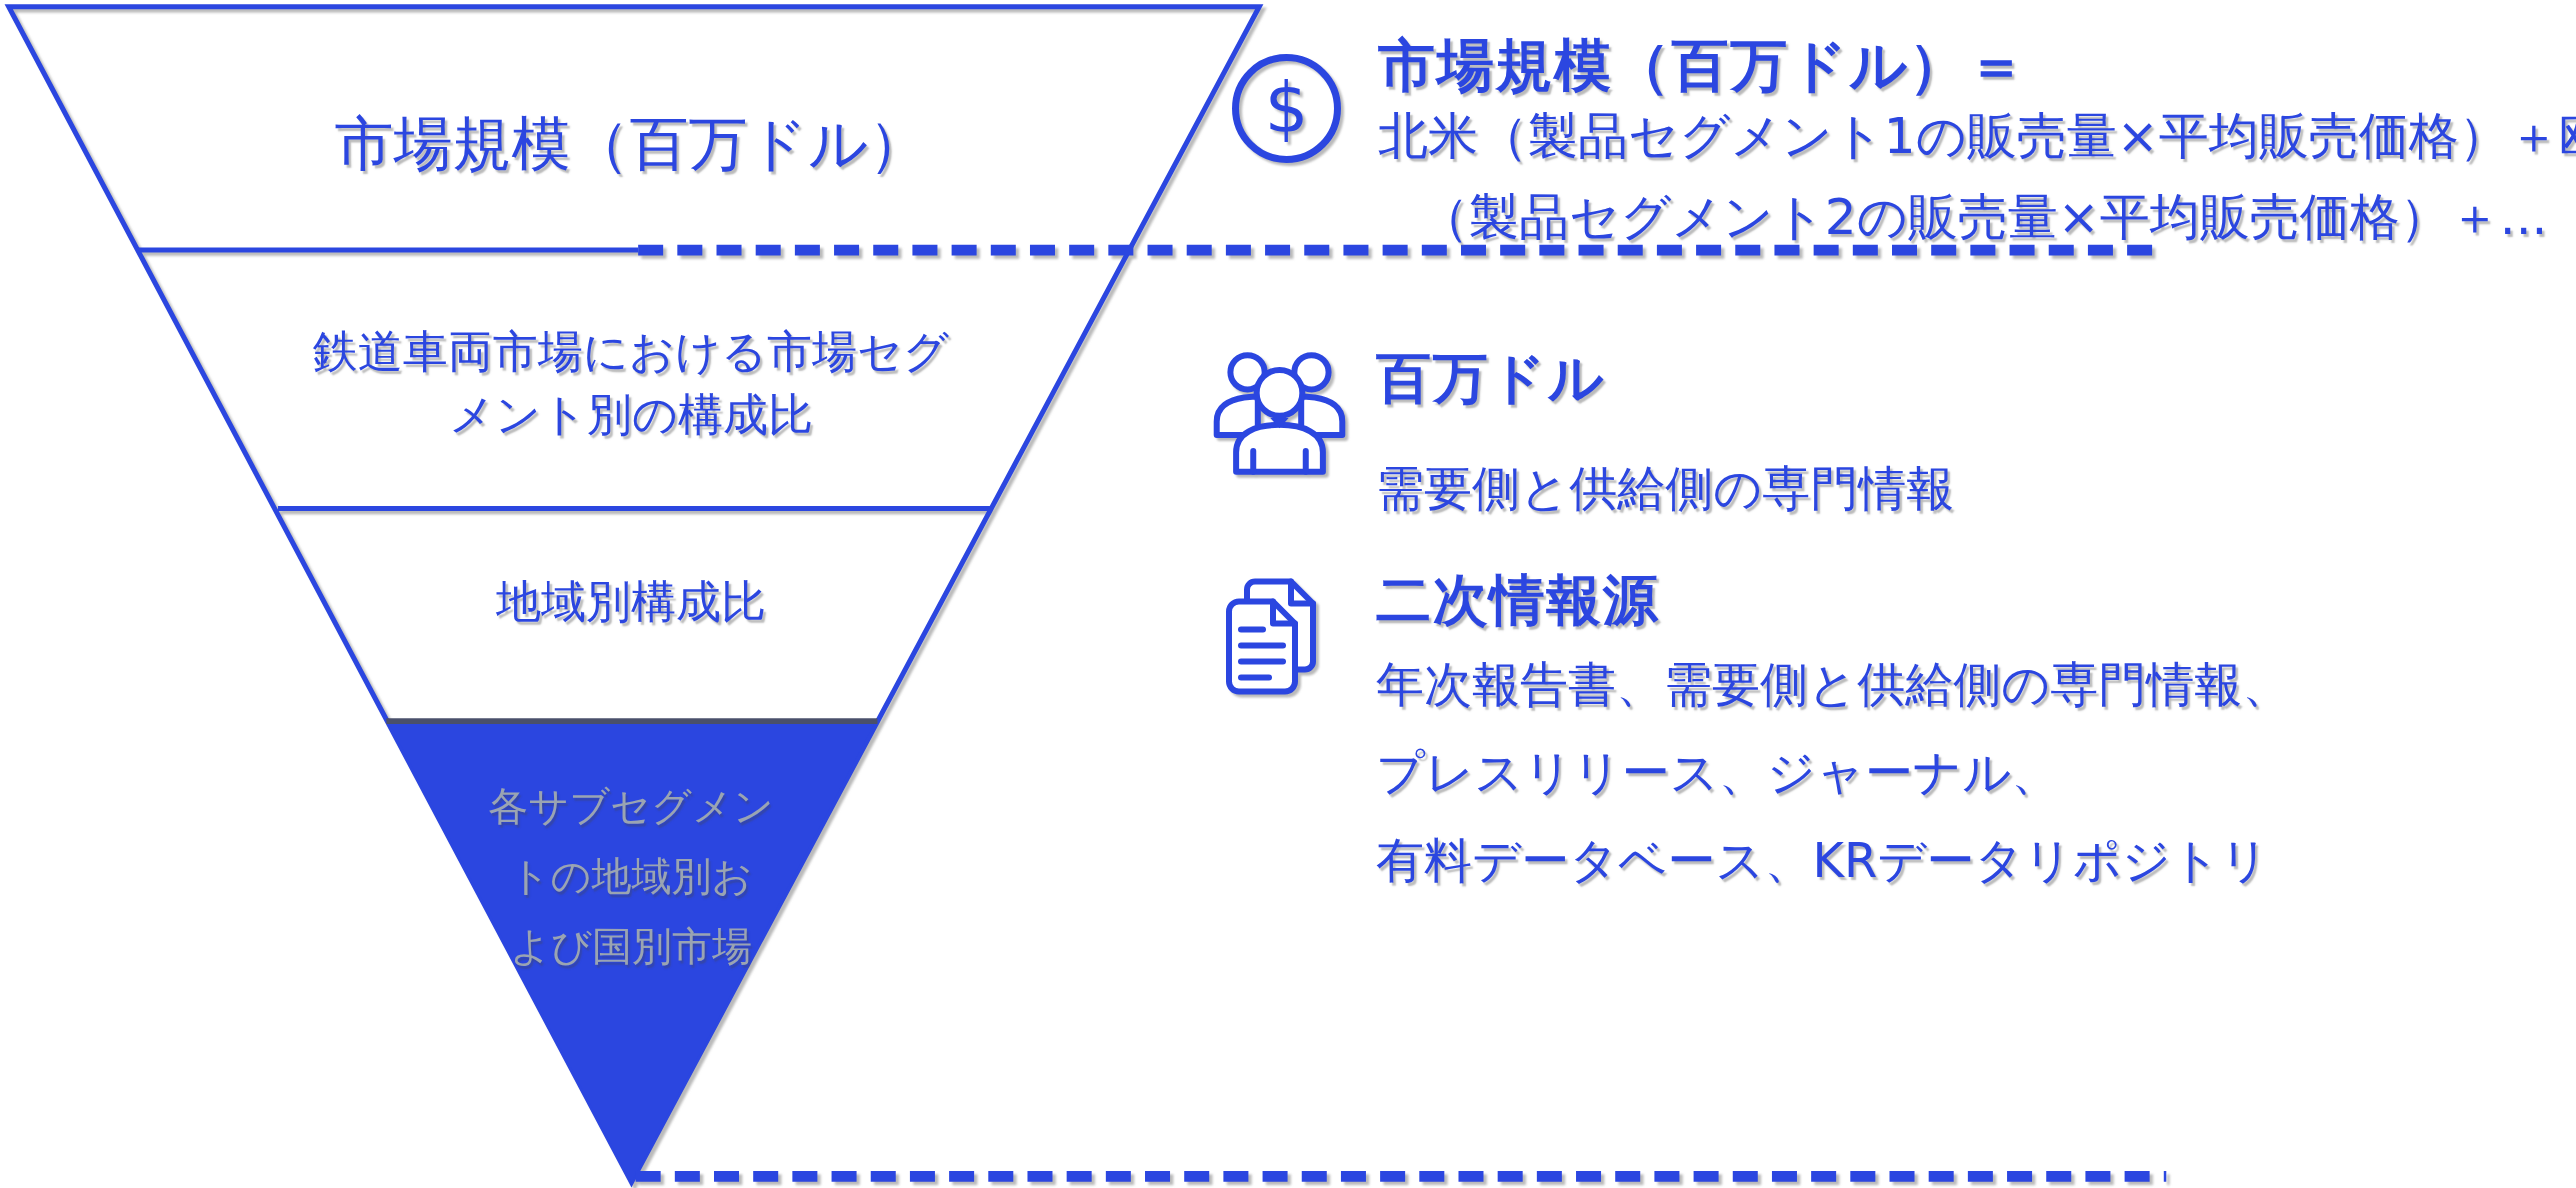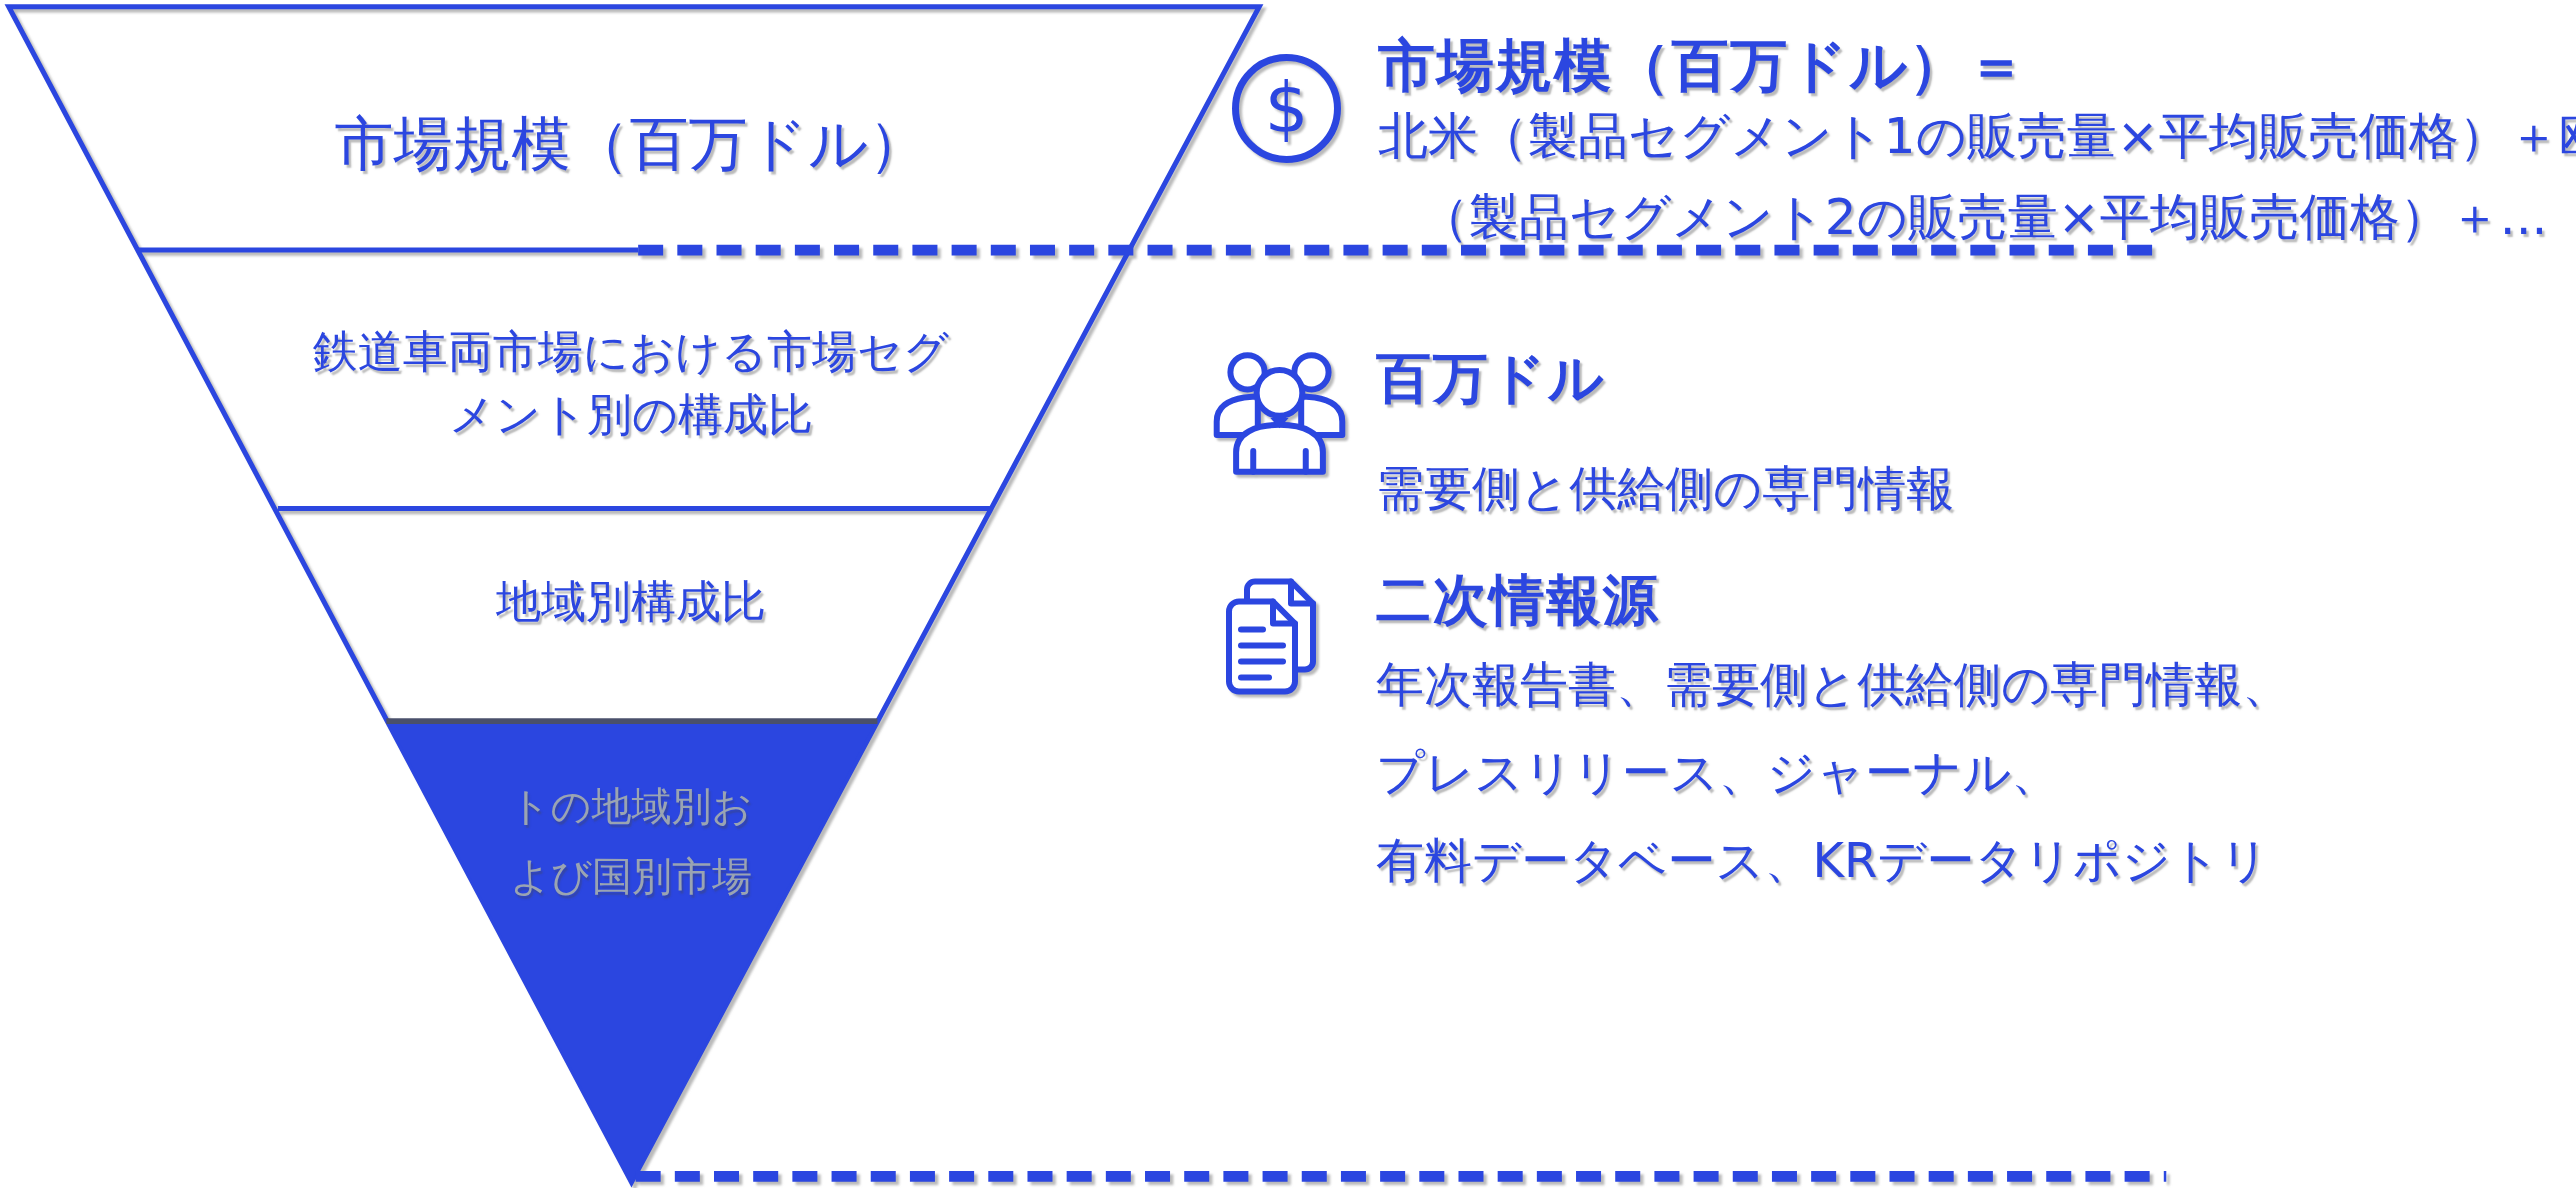--- a/index.html
+++ b/index.html
@@ -65,20 +65,21 @@
     <div>市場規模（百万ドル）</div>
   </div>
   <div class="label centered t2">
     <div>鉄道車両市場における市場セグ</div>
     <div>メント別の構成比</div>
   </div>
   <div class="label centered t3">
     <div>地域別構成比</div>
   </div>
   <div class="label centered t4">
+    <div>各サブセグメン</div>
     <div>トの地域別お</div>
     <div>よび国別市場</div>
   </div>
 
   <svg class="icon icon-dollar" viewBox="0 0 140 140">
     <circle cx="70" cy="70" r="61" fill="none" stroke="var(--accent-blue)" stroke-width="7"></circle>
     <text x="70" y="98" text-anchor="middle" font-size="82" fill="var(--accent-blue)" font-family="DejaVu Sans, sans-serif">$</text>
   </svg>
 
   <div class="label ms-title">市場規模（百万ドル）＝</div>

